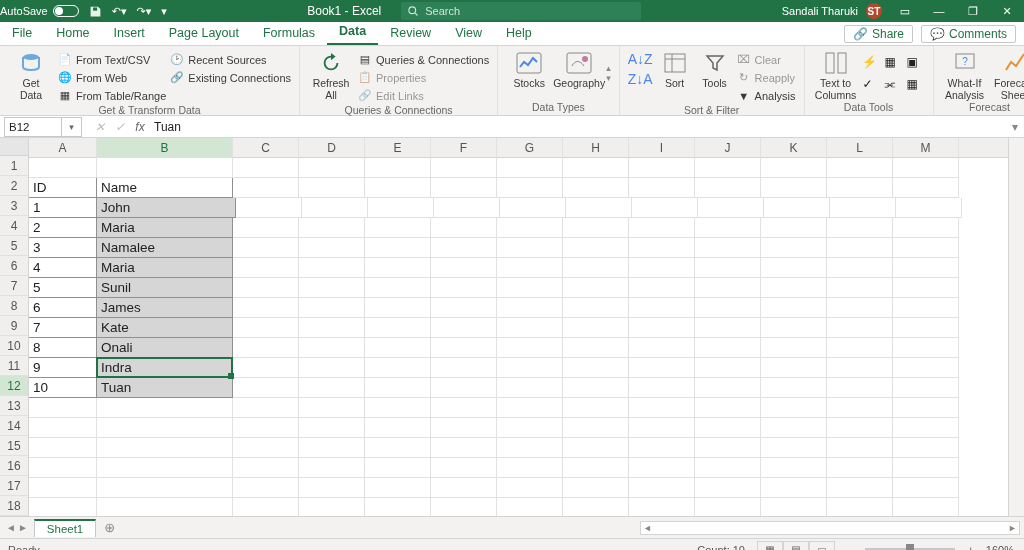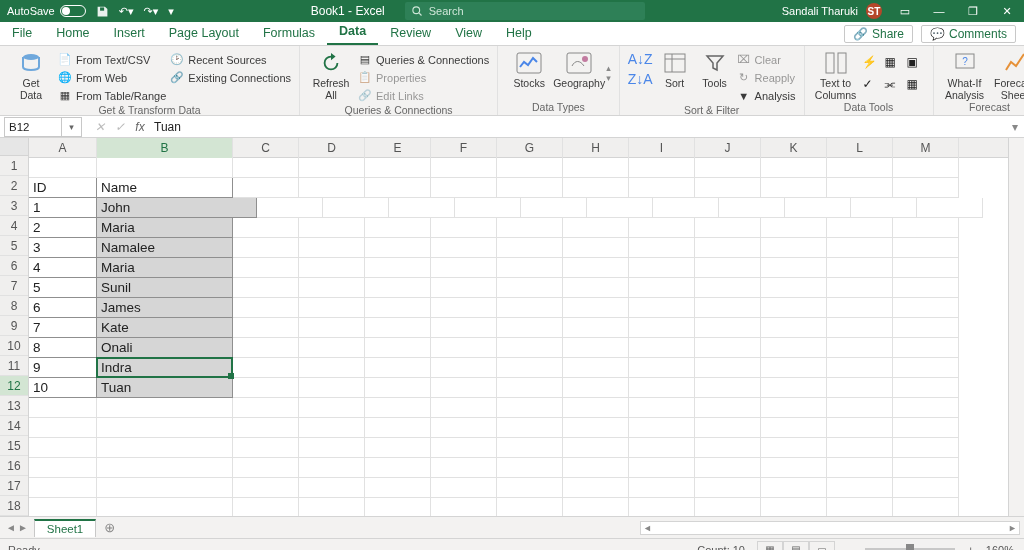--- a/index.html
+++ b/index.html
@@ -1,18 +1,18 @@
 <!DOCTYPE html>
 <html><head>
 <meta charset="utf-8">
 <style>
 html,body{margin:0;padding:0;font-family:"Segoe UI",Arial,sans-serif;font-size:12px;color:#222;background:#fff;overflow:hidden;width:1024px;height:550px}
 *,*::before,*::after{box-sizing:border-box}
 .titlebar{height:22px;background:#217346;color:#fff;display:flex;align-items:center}
-.titlebar .autosave{display:flex;align-items:center;gap:5px;padding-left:7px;font-size:11px}
+.titlebar .autosave{display:flex;align-items:center;gap:5px;padding-left:0;font-size:11px}
 .titlebar .qat{display:flex;align-items:center;gap:10px;padding-left:10px;font-size:11px}
 .titlebar .titlecenter{flex:1;display:flex;align-items:center;justify-content:center;gap:20px}
 .titlebar .doctitle{font-size:12px}
 .searchbox{background:#2e8057;border-radius:2px;height:18px;width:240px;display:flex;align-items:center;color:#cfe6d8;font-size:11px;gap:6px;padding:0 6px}
 .titlebar .userbox{display:flex;align-items:center;gap:8px;padding-right:6px;font-size:11px}
 .userbox .avatar{width:16px;height:16px;border-radius:50%;background:#b5472a;color:#fff;display:flex;align-items:center;justify-content:center;font-size:10px;font-weight:600}
 .winbtns{display:flex}
 .winbtns div{width:34px;height:22px;display:flex;align-items:center;justify-content:center;color:#fff;font-size:11px}
 .ribbon-tabs{height:24px;background:#fff;display:flex;align-items:flex-end;border-bottom:1px solid #d4d4d4}
 .ribbon-tabs .tab{padding:4px 12px 5px;font-size:12.5px;color:#217346}
@@ -402,21 +402,21 @@
             <div class="cell" style="width: 66px;"></div>
             <div class="cell" style="width: 66px;"></div>
             <div class="cell" style="width: 66px;"></div>
             <div class="cell" style="width: 66px;"></div>
             <div class="cell" style="width: 66px;"></div>
             <div class="cell" style="width: 66px;"></div>
             <div class="cell" style="width: 66px;"></div>
           </div>
           <div class="cellrow">
             <div class="cell filled" style="width: 68px; background: rgb(255, 255, 255);">1</div>
-            <div class="cell filled" style="width: 160px;">John</div>
+            <div class="cell filled" style="width: 139px;">John</div>
             <div class="cell" style="width: 66px;"></div>
             <div class="cell" style="width: 66px;"></div>
             <div class="cell" style="width: 66px;"></div>
             <div class="cell" style="width: 66px;"></div>
             <div class="cell" style="width: 66px;"></div>
             <div class="cell" style="width: 66px;"></div>
             <div class="cell" style="width: 66px;"></div>
             <div class="cell" style="width: 66px;"></div>
             <div class="cell" style="width: 66px;"></div>
             <div class="cell" style="width: 66px;"></div>

